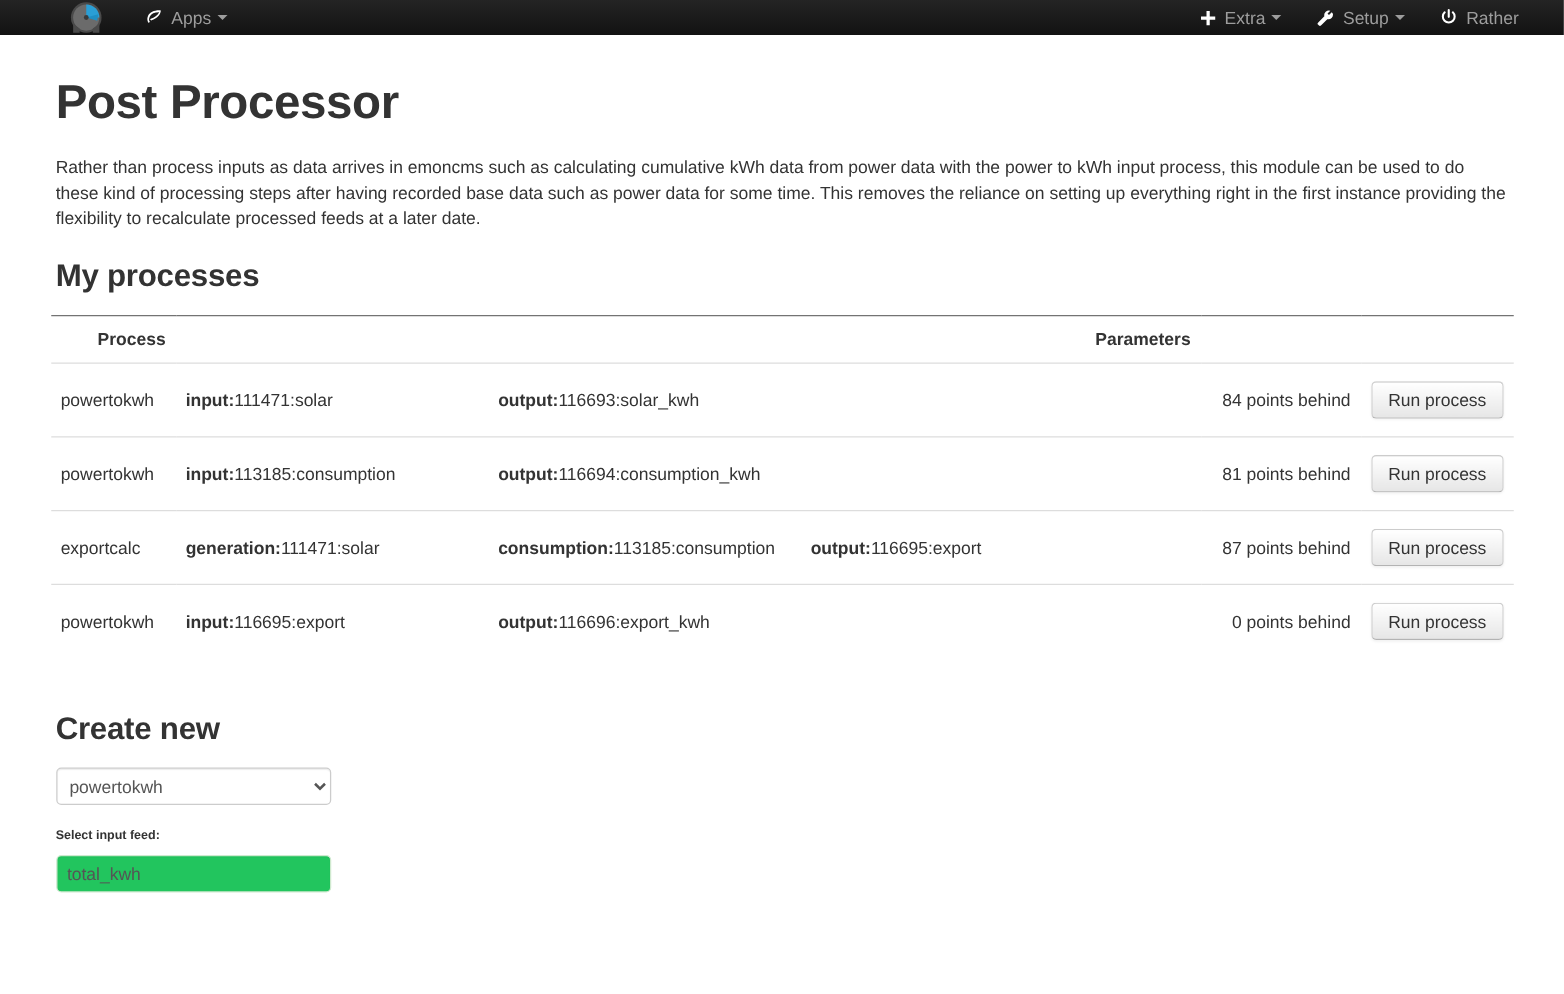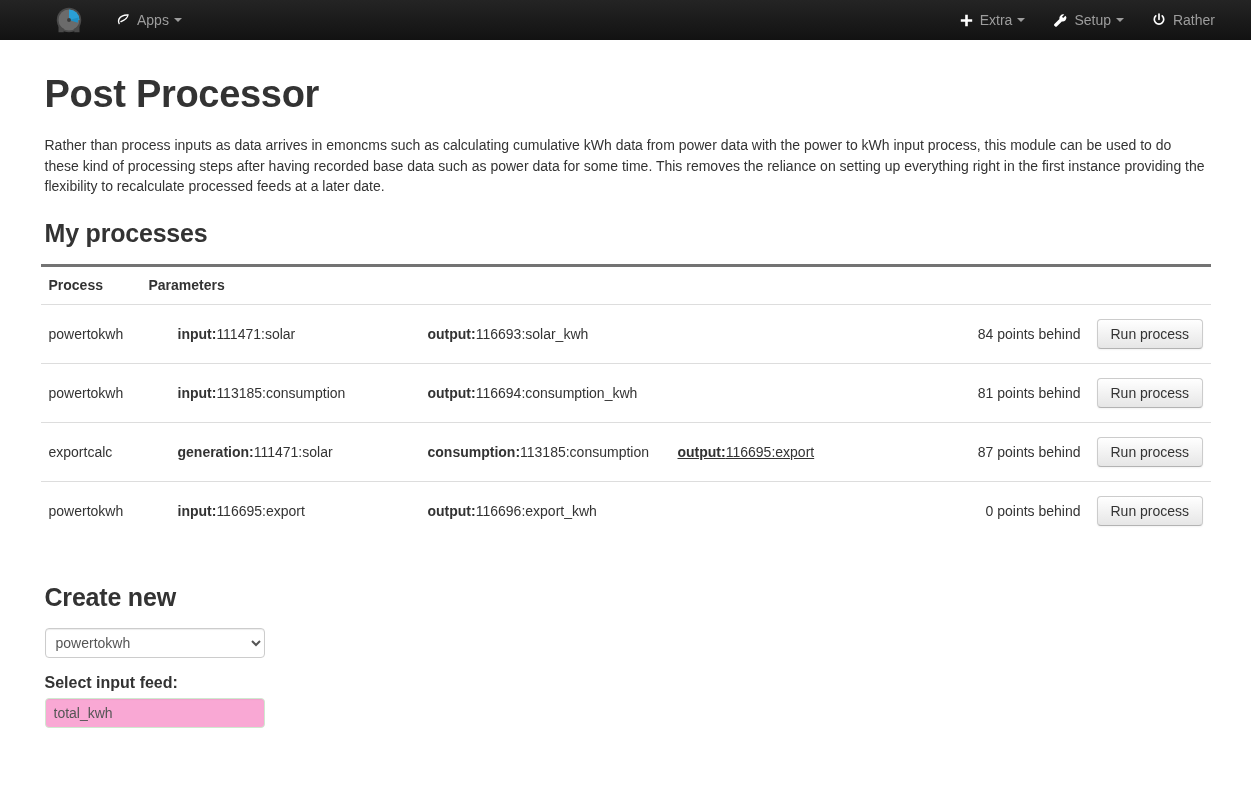--- a/index.html
+++ b/index.html
@@ -7,21 +7,21 @@
     margin: 0; padding: 0;
     width: 1251px; height: 795px;
     background: #ffffff;
     font-family: "Liberation Sans", sans-serif;
     color: #333333;
     overflow: hidden;
   }
 
   
   .navbar {
-    height: 40px;
+    height: 28px;
     width: 100%;
     background: #1b1b1b;
     background-image: linear-gradient(to bottom, #242424 0%, #121212 100%);
     display: flex;
     align-items: center;
     position: relative;
   }
   .nav-left { display: flex; align-items: center; padding-left: 55px; }
   .nav-right { display: flex; align-items: flex-start; margin-left: auto; padding-right: 22px; }
 
@@ -97,26 +97,26 @@
   h2.create-title { margin-top: 42px; }
 
   
   table.processes {
     width: 1170px;
     border-collapse: collapse;
     margin-top: 16px;
     table-layout: fixed;
   }
   table.processes th {
-    text-align: left;
+    text-align: right;
     font-size: 14px;
     font-weight: bold;
     color: #333333;
     padding: 8px 8px 9px 8px;
-    border-top: 3px solid #737373;
+    border-top: 1px solid #737373;
     border-bottom: 1px solid #dddddd;
     line-height: 20px;
     vertical-align: bottom;
   }
   table.processes td {
     font-size: 14px;
     color: #333333;
     padding: 14px 8px 14px 8px;
     border-top: 1px solid #dddddd;
     line-height: 20px;
@@ -133,23 +133,23 @@
   td.cell-behind  { text-align: right; padding-right: 14px; white-space: nowrap; }
   td.cell-action  { padding-top: 10px; padding-bottom: 10px; padding-left: 8px; }
 
   .params-row { display: flex; align-items: center; }
   .param {
     font-size: 14px;
     white-space: nowrap;
     color: #333333;
   }
   .param b { font-weight: bold; }
-  .param-1 { width: 250px; flex: 0 0 250px; margin-left: 29px; }
+  .param-1 { width: 250px; flex: 0 0 250px; }
   .param-2 { width: 250px; flex: 0 0 250px; }
-  .param-3 { white-space: nowrap; text-decoration: underline; }
+  .param-3 { white-space: nowrap; }
 
   
   .btn {
     display: inline-block;
     font-family: "Liberation Sans", sans-serif;
     font-size: 14px;
     line-height: 20px;
     color: #333333;
     text-align: left;
     background-color: #f5f5f5;
@@ -176,36 +176,36 @@
     color: #555555;
     padding: 4px 6px;
     background-color: #ffffff;
     border: 1px solid #cccccc;
     border-radius: 4px;
     box-shadow: inset 0 1px 1px rgba(0,0,0,.075);
     cursor: pointer;
   }
   label.form-label {
     display: block;
-    font-size: 16px;
+    font-size: 10px;
     font-weight: bold;
     line-height: 20px;
     color: #333333;
     margin: 15px 0 5px 0;
   }
   input.form-input {
     display: block;
     width: 220px;
     height: 30px;
     font-family: "Liberation Sans", sans-serif;
     font-size: 14px;
     line-height: 20px;
     color: #555555;
     padding: 4px 8px;
-    background-color: #f9a8d4;
+    background-color: #22c55e;
     border: 1px solid #cfe9cf;
     border-radius: 4px;
     box-shadow: inset 0 1px 1px rgba(0,0,0,.04);
   }
   input.form-input::placeholder { color: #555555; opacity: 1; }
 </style>
 </head>
 <body>
 
 <div class="navbar">

